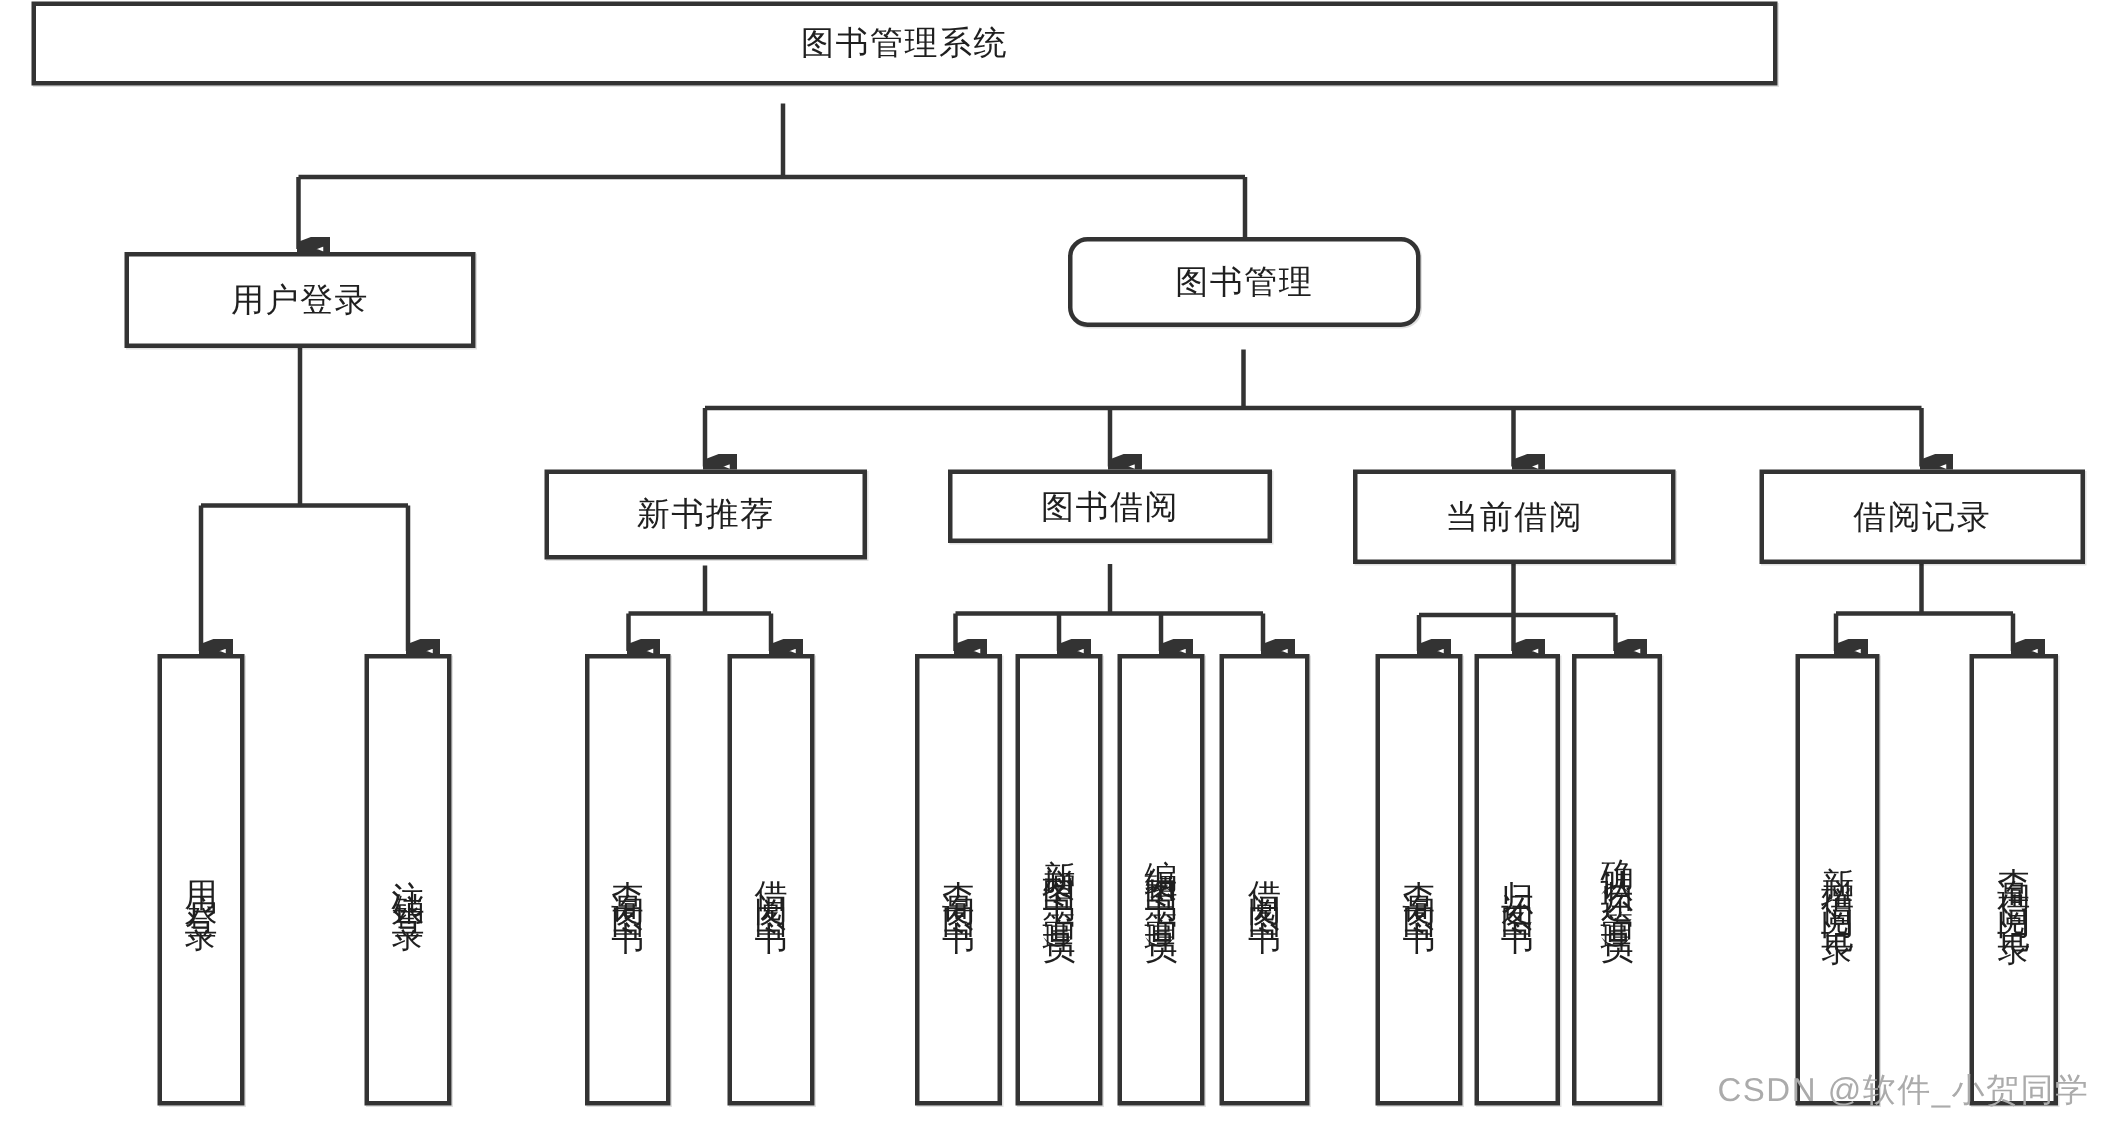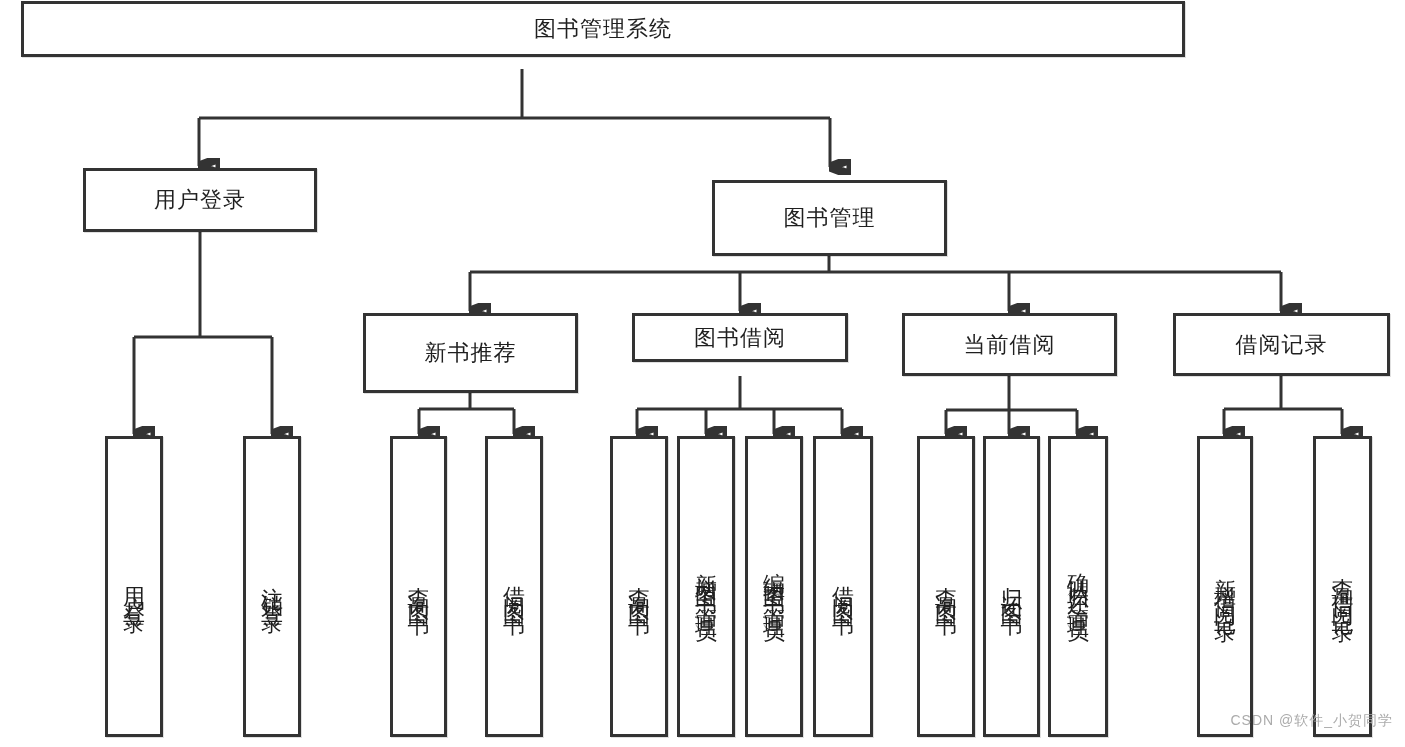--- a/index.html
+++ b/index.html
@@ -38,21 +38,21 @@
     letter-spacing:9px;
     line-height:1;
     white-space:nowrap;
   }
   .v-label.long{letter-spacing:7px;}
   svg.wires{position:absolute;left:0;top:0;width:1405px;height:747px;pointer-events:none;}
   svg.wires path{stroke:#333333;stroke-width:3;fill:none;}
   #watermark{
     position:absolute;
     top:712px;right:12px;
-    font-size:14px;
+    font-size:22px;
     color:#ababab;
     letter-spacing:1px;
     white-space:nowrap;
   }
 </style>
 </head>
 <body>
 
 <div id="canvas">
 
@@ -104,25 +104,25 @@
     <path d="M1342 409 V434" marker-end="url(#arrow)"></path>
   </svg>
 
   <div class="node h-node" style="left:21px;top:1px;width:1164px;height:56px;">
     <span>图书管理系统</span>
   </div>
 
   <div class="node h-node" style="left:83px;top:168px;width:234px;height:64px;">
     <span>用户登录</span>
   </div>
-  <div class="node h-node" style="left:712px;top:180px;width:235px;height:76px;">
+  <div class="node h-node" style="left:712px;top:158px;width:235px;height:60px;border-radius:13px;">
     <span>图书管理</span>
   </div>
 
-  <div class="node h-node" style="left:363px;top:313px;width:215px;height:80px;">
+  <div class="node h-node" style="left:363px;top:313px;width:215px;height:60px;">
     <span>新书推荐</span>
   </div>
   <div class="node h-node" style="left:632px;top:313px;width:216px;height:49px;">
     <span>图书借阅</span>
   </div>
   <div class="node h-node" style="left:902px;top:313px;width:215px;height:63px;text-align:right;">
     <span>当前借阅</span>
   </div>
   <div class="node h-node" style="left:1173px;top:313px;width:217px;height:63px;">
     <span>借阅记录</span>

